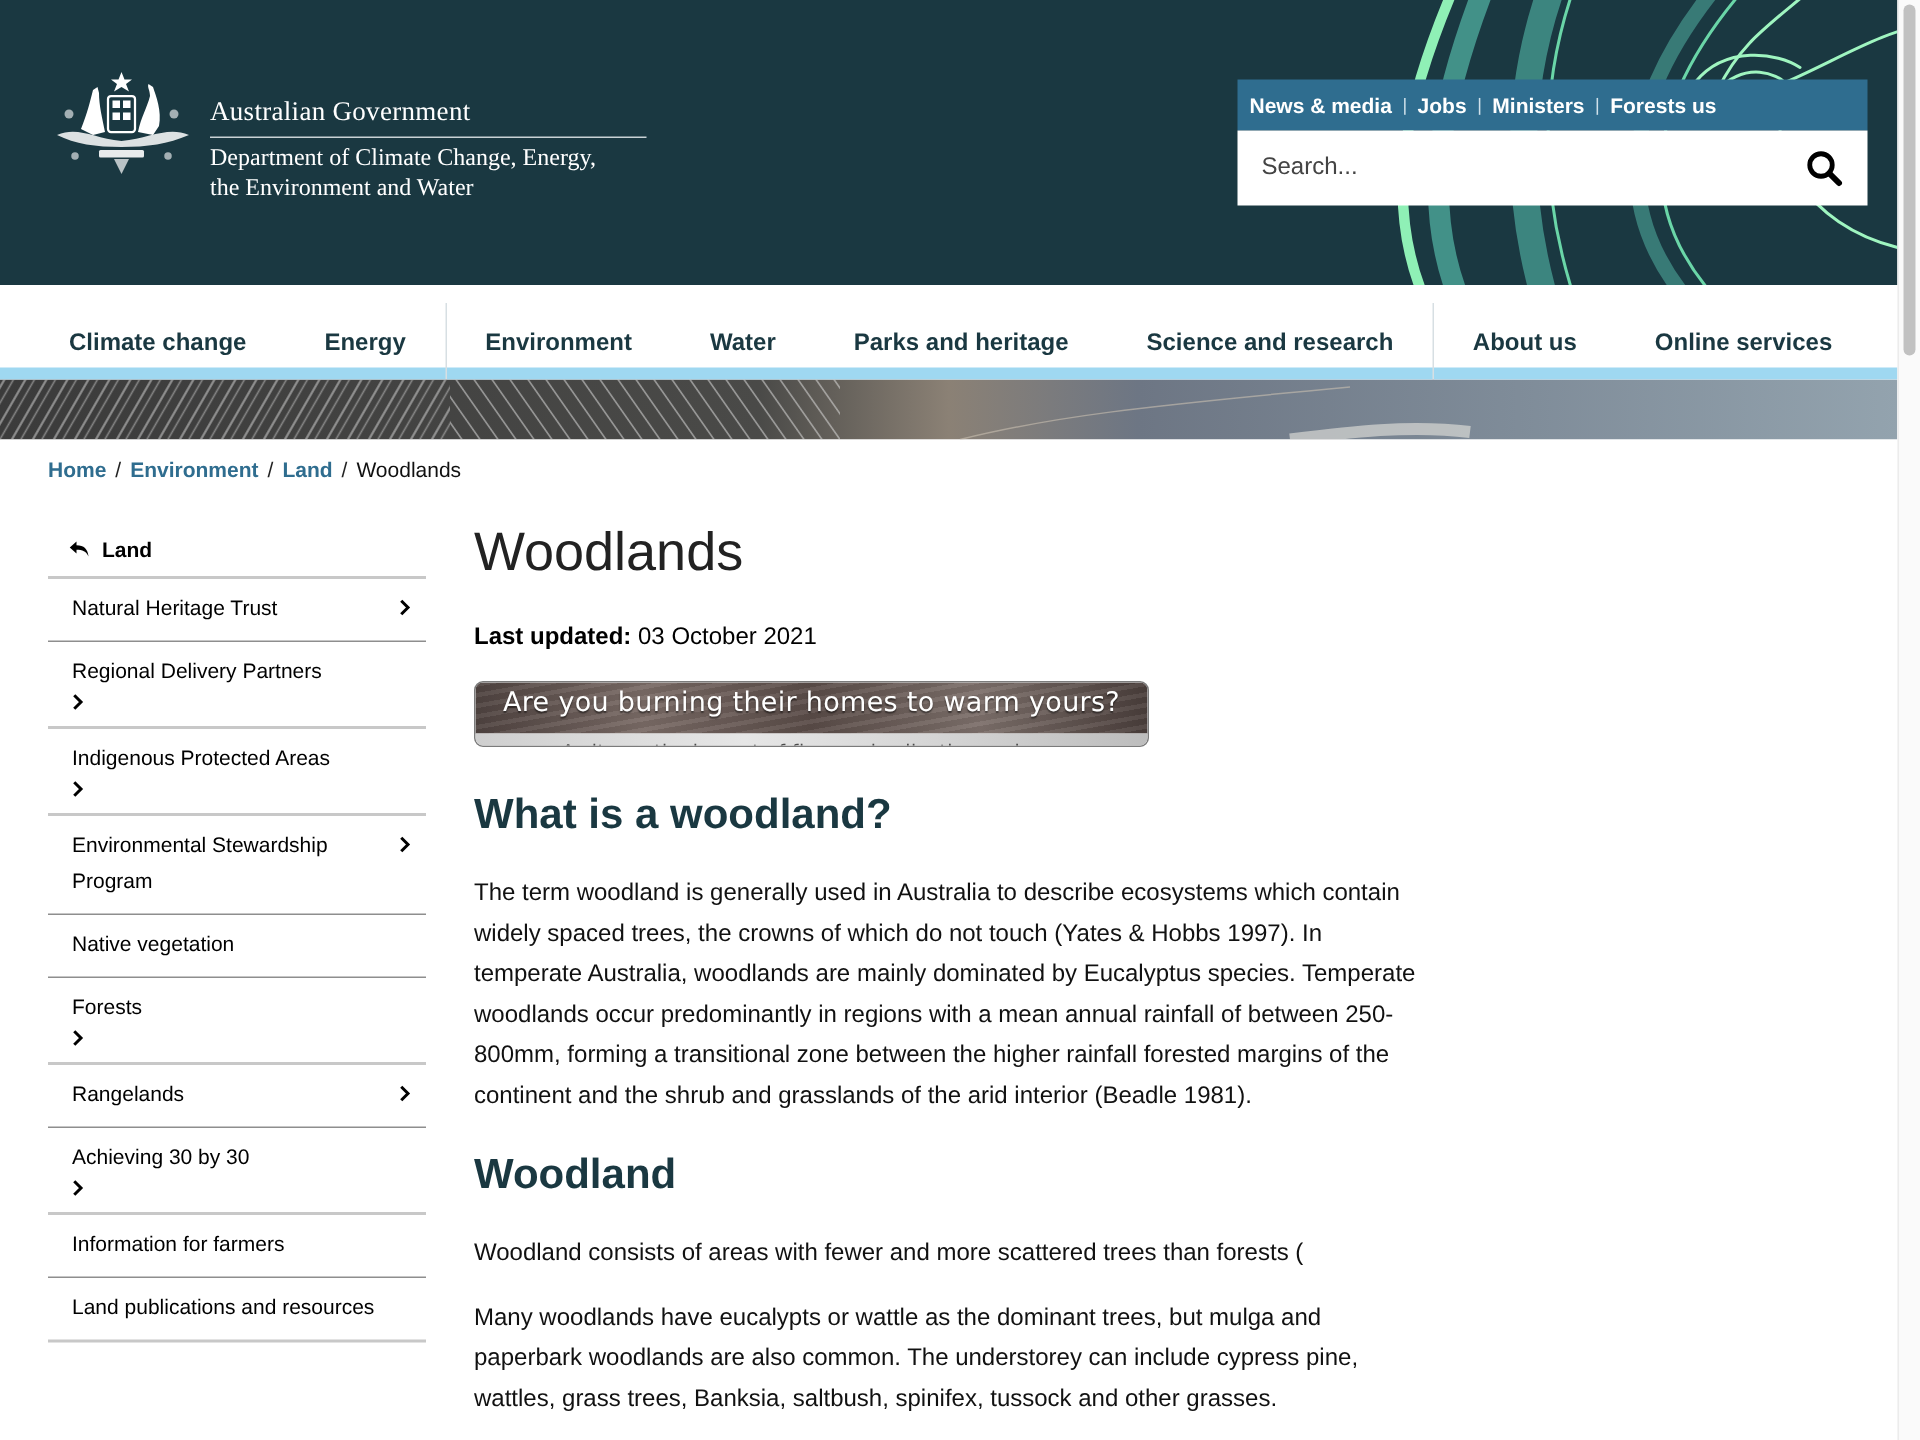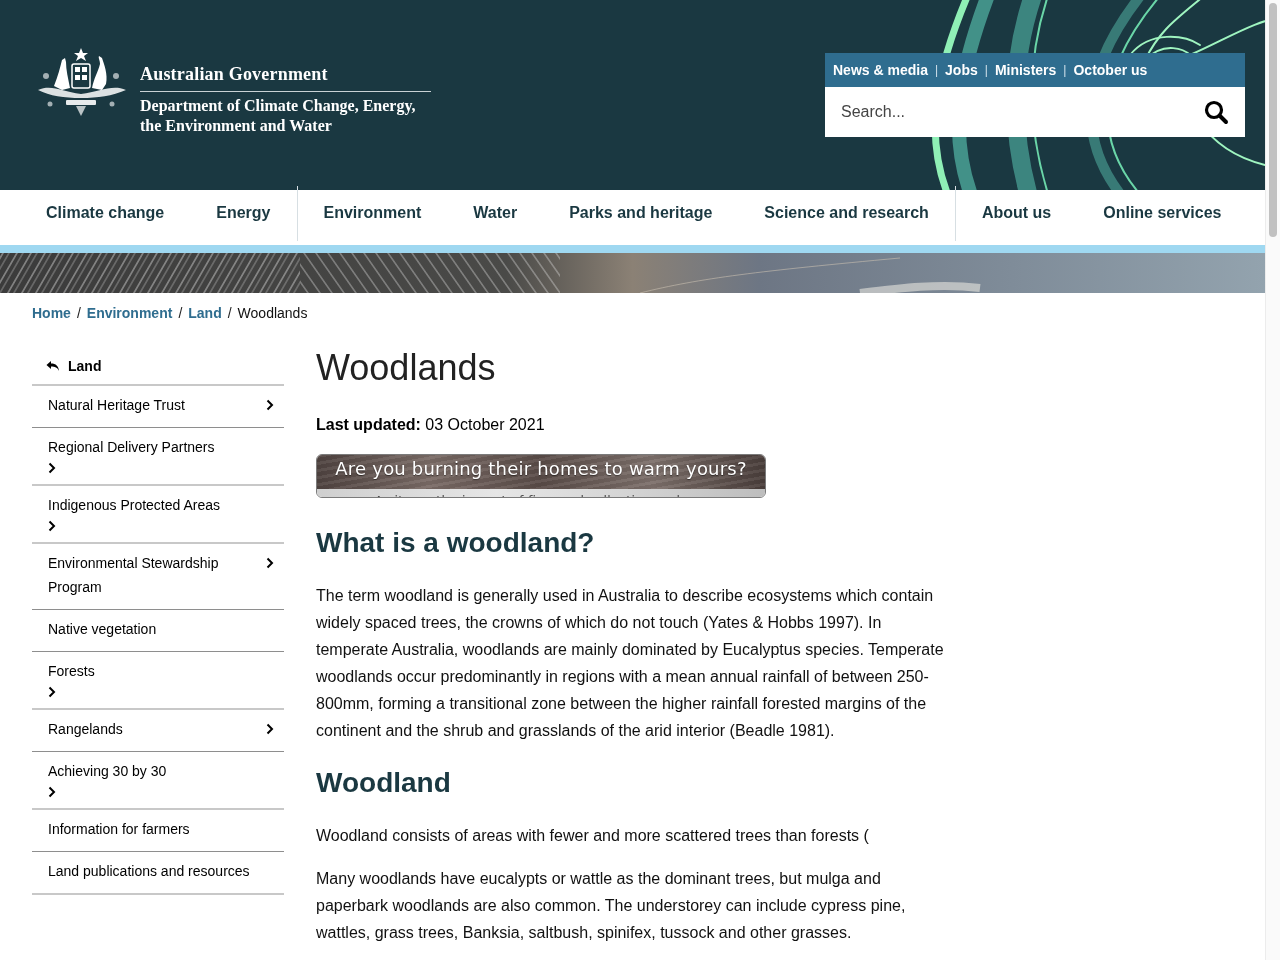--- a/index.html
+++ b/index.html
@@ -4,36 +4,36 @@
 <style>
   * { box-sizing: border-box; margin: 0; padding: 0; }
   html, body { width: 1280px; height: 960px; overflow: hidden; background: #ffffff; }
   body { font-family: "Liberation Sans", "DejaVu Sans", sans-serif; color: #000; position: relative; }
 
   
   .header { position: absolute; left: 0; top: 0; width: 1265px; height: 190px; background: #1a3841; overflow: hidden; }
   .header-art { position: absolute; right: 0; top: 0; width: 420px; height: 190px; }
   .logo { position: absolute; left: 32px; top: 46px; display: flex; align-items: flex-start; }
   .crest { width: 98px; height: 74px; }
-  .logo-text { margin-left: 10px; margin-top: 18px; color: #fff; font-family: "Liberation Serif", "DejaVu Serif", serif; font-weight: bold; }
+  .logo-text { margin-left: 10px; margin-top: 18px; color: #fff; font-family: "Liberation Serif", "DejaVu Serif", serif; font-weight: normal; }
   .logo-gov { font-size: 18px; letter-spacing: 0.2px; padding-bottom: 6px; border-bottom: 1.5px solid #c9d2d5; width: 291px; }
   .logo-dept { font-size: 16px; line-height: 20px; margin-top: 4px; }
 
   .utility { position: absolute; left: 825px; top: 53px; width: 420px; }
   .util-links { background: #2f6d8f; height: 34px; display: flex; align-items: center; padding-left: 8px; }
   .util-link { color: #fff; font-size: 14px; font-weight: bold; text-decoration: none; }
   .util-sep { color: #cfe0ea; font-size: 12px; margin: 0 7px; }
   .search-box { background: #fff; height: 50px; display: flex; align-items: center; justify-content: space-between; padding: 0 16px; }
   .search-input { border: none; outline: none; font-size: 16px; color: #15803d; width: 340px; font-family: "Liberation Sans", sans-serif; background: transparent; }
   .search-input::placeholder { color: #444; }
   .search-btn { width: 26px; height: 26px; cursor: pointer; }
 
   
   .mainnav { position: absolute; left: 0; top: 190px; width: 1265px; height: 55px; background: #fff; border-bottom: 8px solid #9fd8f1; box-sizing: content-box; }
-  .nav-list { display: flex; height: 46px; align-items: center; }
+  .nav-list { display: flex; height: 46px; align-items: center; margin-top: 16px; }
   .nav-item { font-size: 16px; font-weight: bold; color: #1a3841; padding: 0 26px; height: 55px; display: flex; align-items: center; cursor: pointer; }
   .nav-item.first { padding-left: 46px; }
   .nav-divider { width: 1px; height: 55px; background: #d7dfe3; }
 
   .banner { position: absolute; left: 0; top: 253px; width: 1265px; height: 40px; overflow: hidden; }
 
   
   .breadcrumb { position: absolute; left: 32px; top: 305px; font-size: 14px; display: flex; align-items: center; }
   .crumb-link { color: #2f6d8f; font-weight: bold; text-decoration: none; }
   .crumb-sep { margin: 0 6px; color: #222; }
@@ -119,21 +119,21 @@
   </div>
 
   <div class="utility">
     <div class="util-links">
       <a class="util-link">News &amp; media</a>
       <span class="util-sep">|</span>
       <a class="util-link">Jobs</a>
       <span class="util-sep">|</span>
       <a class="util-link">Ministers</a>
       <span class="util-sep">|</span>
-      <a class="util-link">October us</a>
+      <a class="util-link">Forests us</a>
     </div>
     <div class="search-box">
       <input class="search-input" type="text" placeholder="Search..." style="">
       <svg class="search-btn" viewBox="0 0 26 26">
         <circle cx="11" cy="11" r="7.5" fill="none" stroke="#000" stroke-width="3.2"></circle>
         <line x1="16.5" y1="16.5" x2="23" y2="23" stroke="#000" stroke-width="4" stroke-linecap="round"></line>
       </svg>
     </div>
   </div>
 </header>

